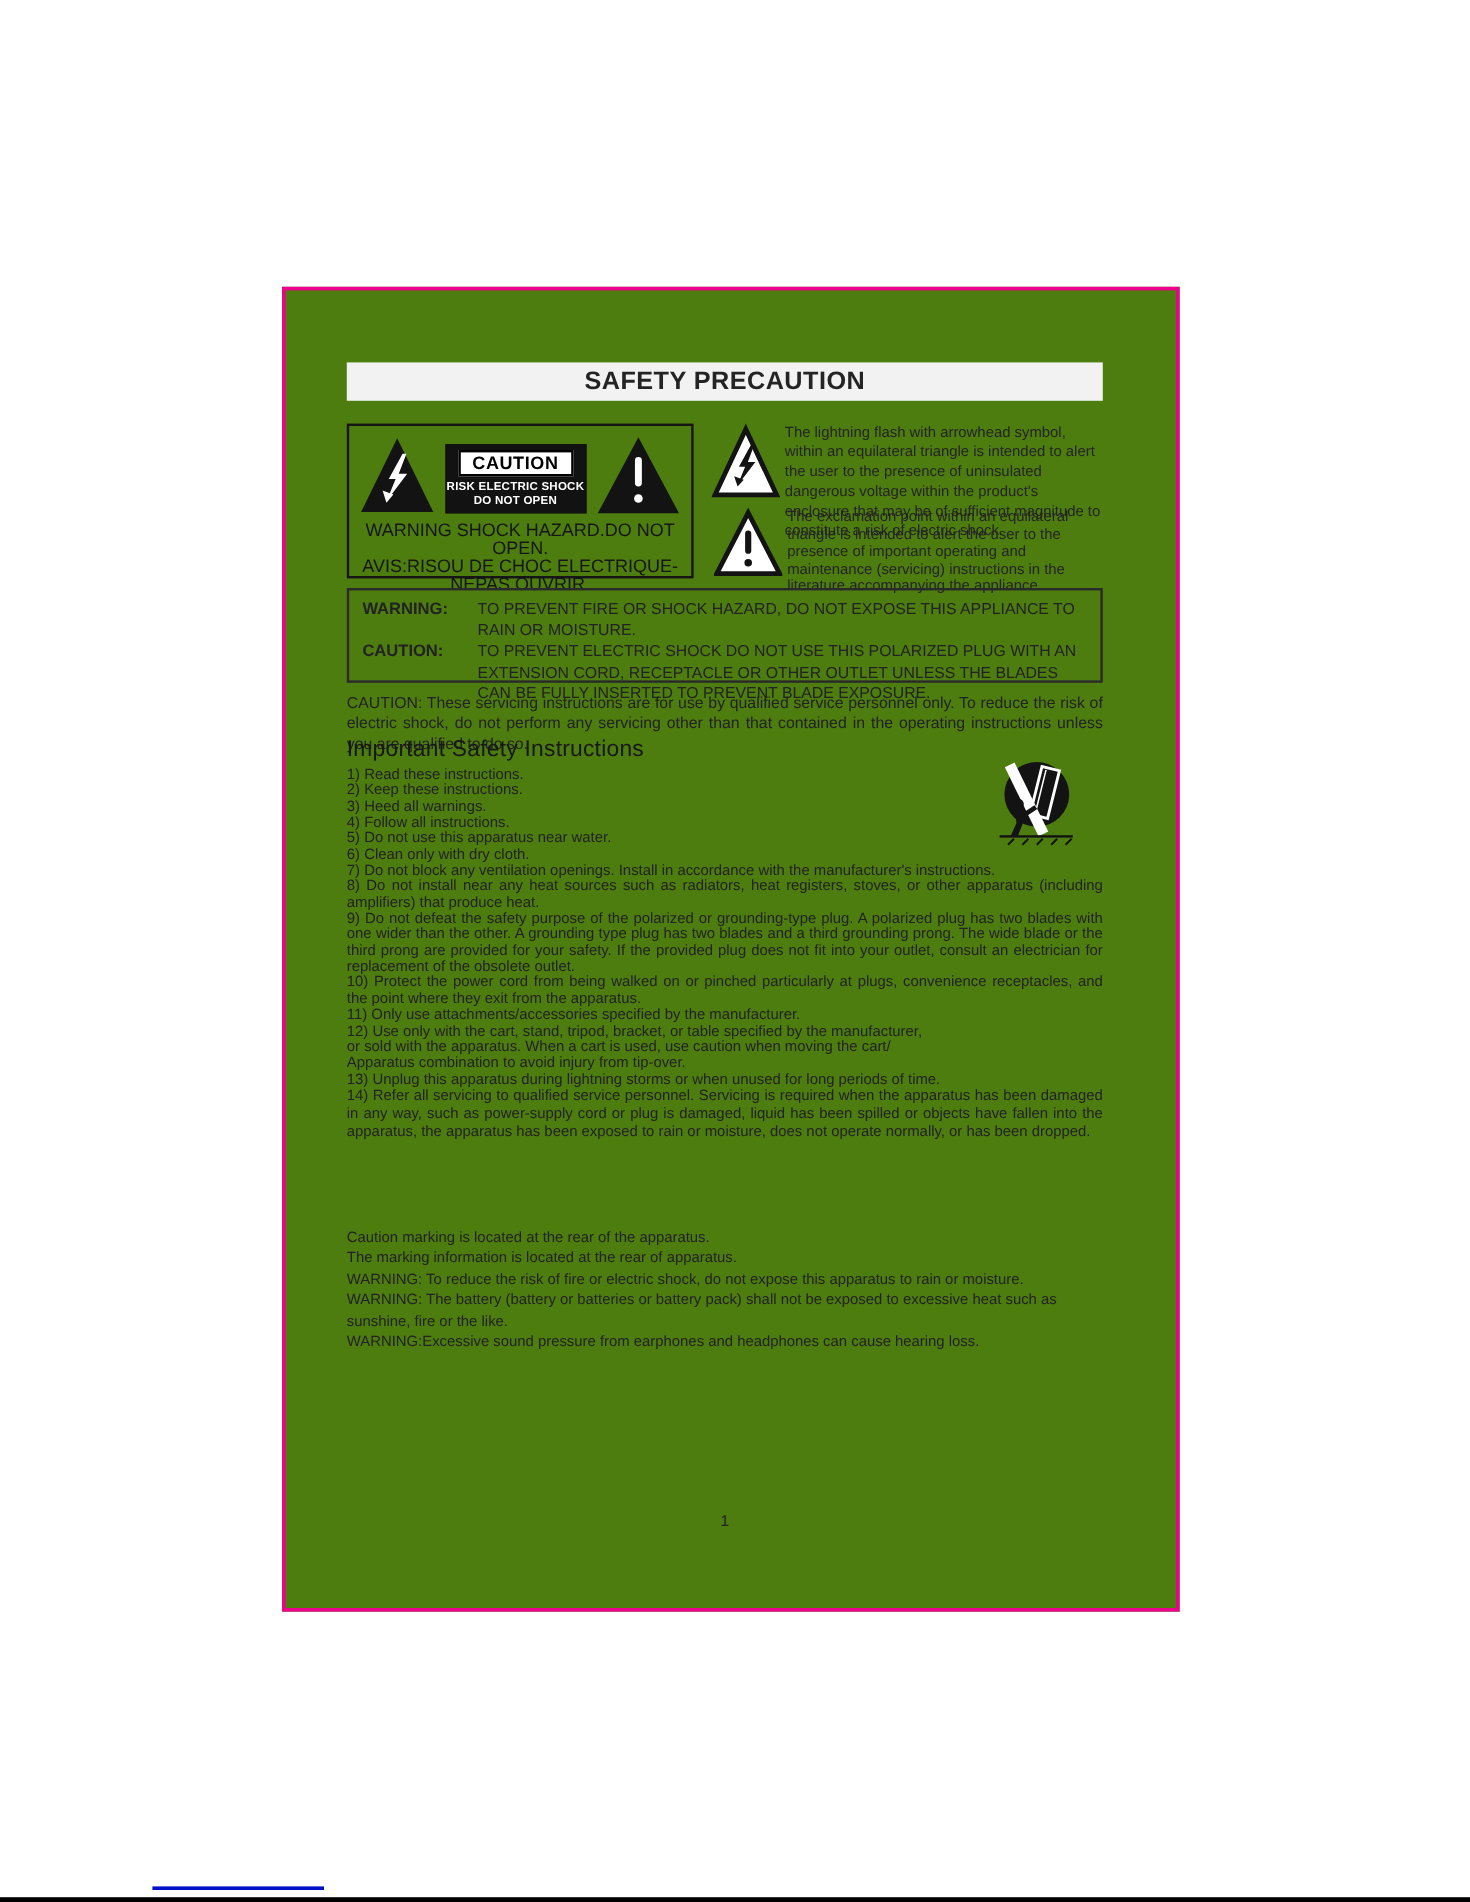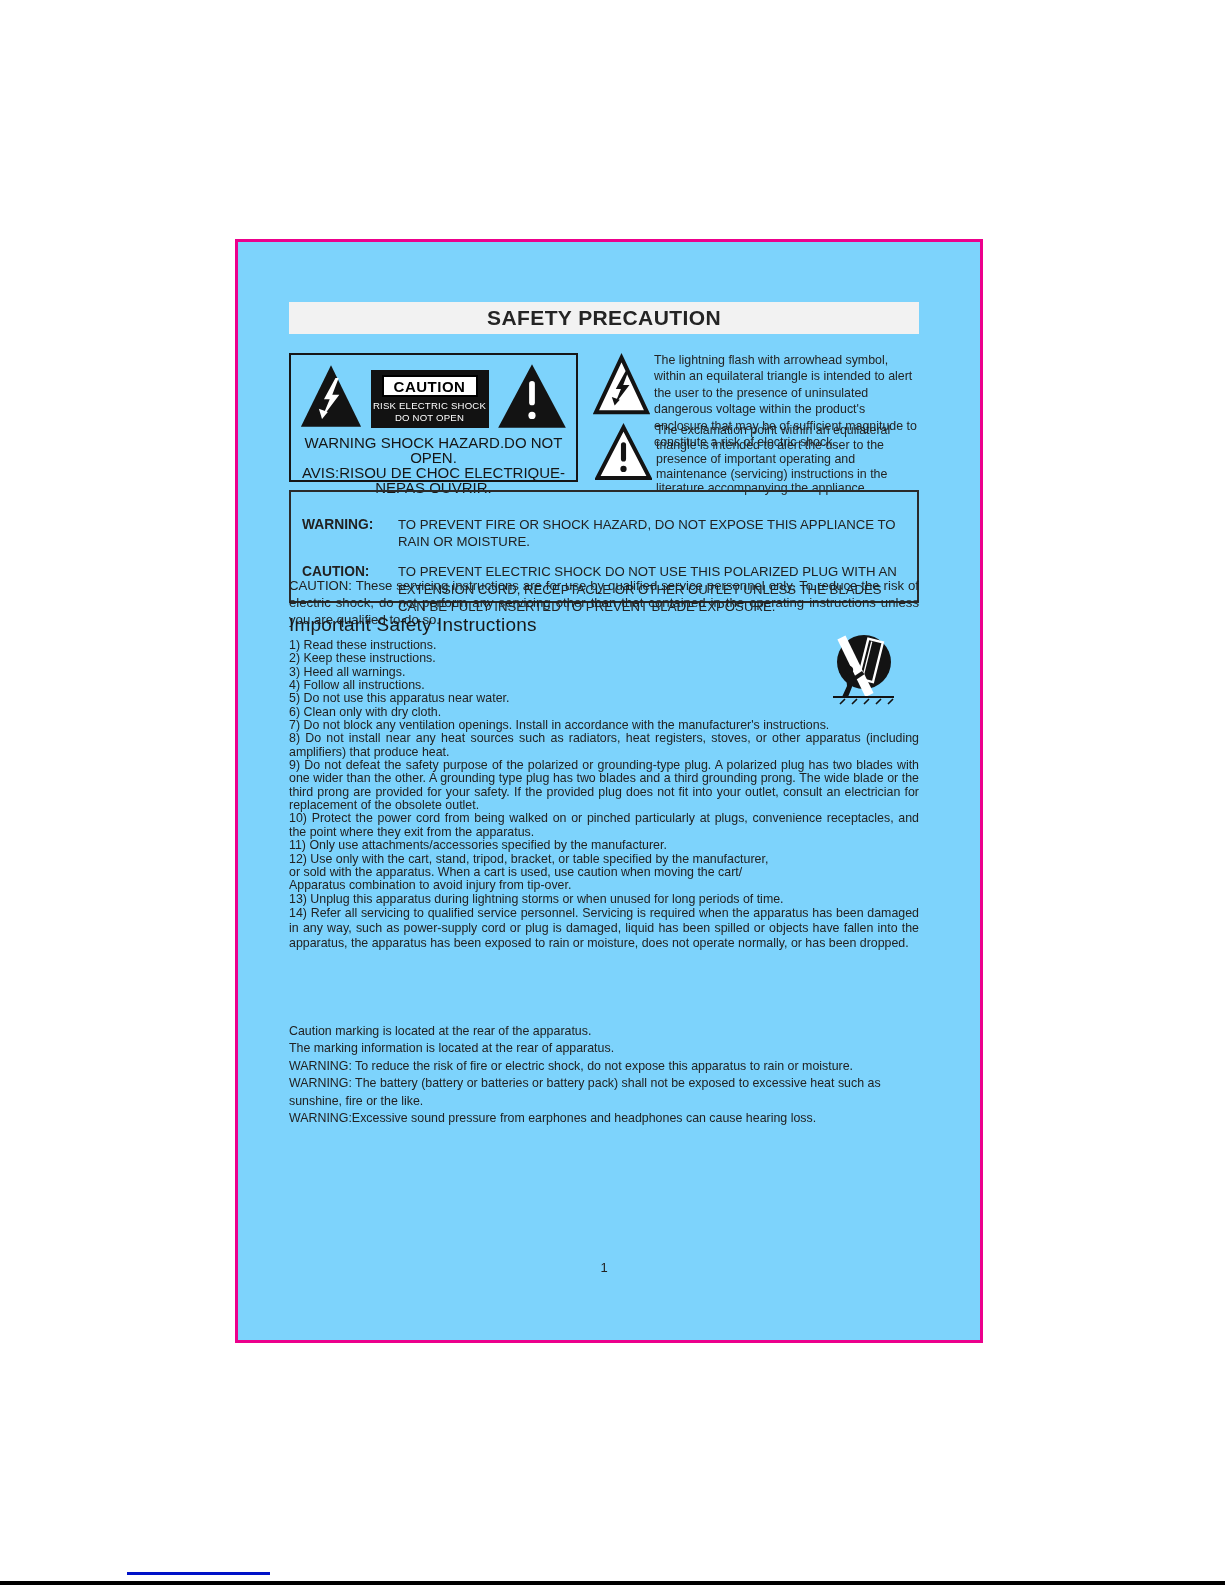--- a/index.html
+++ b/index.html
@@ -3,21 +3,21 @@
 <meta charset="utf-8">
 <style>
   html,body{margin:0;padding:0}
   body{
     width:1225px;height:1585px;position:relative;background:#fff;
     font-family:"Liberation Sans",sans-serif;color:#1c1c1c;overflow:hidden;
   }
   .abs{position:absolute}
   .frame{
     position:absolute;left:235px;top:239px;width:742px;height:1098px;
-    border:3px solid #ec008c;background:#7dd3fc;
+    border:3px solid #ec008c;background:#4d7c0f;
   }
   .title-band{
     left:51px;top:60px;width:630px;height:32px;background:#f2f2f2;
     display:flex;align-items:center;justify-content:center;
     font-weight:bold;font-size:21px;letter-spacing:.4px;color:#242424;
   }
   
   .cgraphic{
     left:51px;top:111px;width:285px;height:125px;border:2px solid #161616;
   }
@@ -25,32 +25,32 @@
   .tri-sm svg{display:block}
   .plate{
     width:118px;height:58px;background:#121212;margin-top:8px;
     display:flex;flex-direction:column;align-items:center;
   }
   .plate-caution{
     width:92px;height:18px;margin-top:5px;background:#fff;border:2px solid #000;
     display:flex;align-items:center;justify-content:center;
     font-weight:bold;font-size:15px;letter-spacing:.5px;color:#000;
   }
-  .plate-line{color:#fff;font-size:9.6px;font-weight:normal;line-height:10.5px;margin-top:1px;letter-spacing:.2px}
+  .plate-line{color:#fff;font-size:9.6px;font-weight:bold;line-height:10.5px;margin-top:1px;letter-spacing:.2px}
   .plate-line.first{margin-top:4px}
   .cg-foot{margin-top:5px;text-align:center;font-size:15px;line-height:15px;color:#161616}
   
   .sym-row{display:flex;gap:4px}
   .sym-row svg{flex:none;display:block}
   .sym-text{width:266px;font-size:12.4px;line-height:16.4px;color:#242424}
   .sym-row.second .sym-text{line-height:14.5px}
   
   .warnbox{
     left:51px;top:248px;width:604px;height:61px;border:2px solid #2a2a2a;
-    padding:24px 11px;display:grid;grid-template-columns:96px 1fr;row-gap:13px;
+    padding:7px 11px;display:grid;grid-template-columns:96px 1fr;row-gap:1px;
     font-size:13.2px;line-height:17.2px;color:#222;
   }
   .warnbox .lbl{font-weight:bold;font-size:13.8px}
   .servicing{left:51px;top:335px;width:630px;font-size:13.2px;line-height:17px;text-align:justify;color:#222}
   .heading{left:51px;top:372px;font-size:19px;font-weight:normal;color:#181818;letter-spacing:.2px}
   .list{left:51px;top:397px;width:630px;font-size:12.4px;line-height:13.35px;color:#222}
   .list div{text-align:justify}
   .list div.l14{line-height:15.2px}
   .cart{left:592px;top:390px}
   .footer{left:51px;top:781px;width:630px;font-size:12.4px;line-height:17.4px;color:#222}

